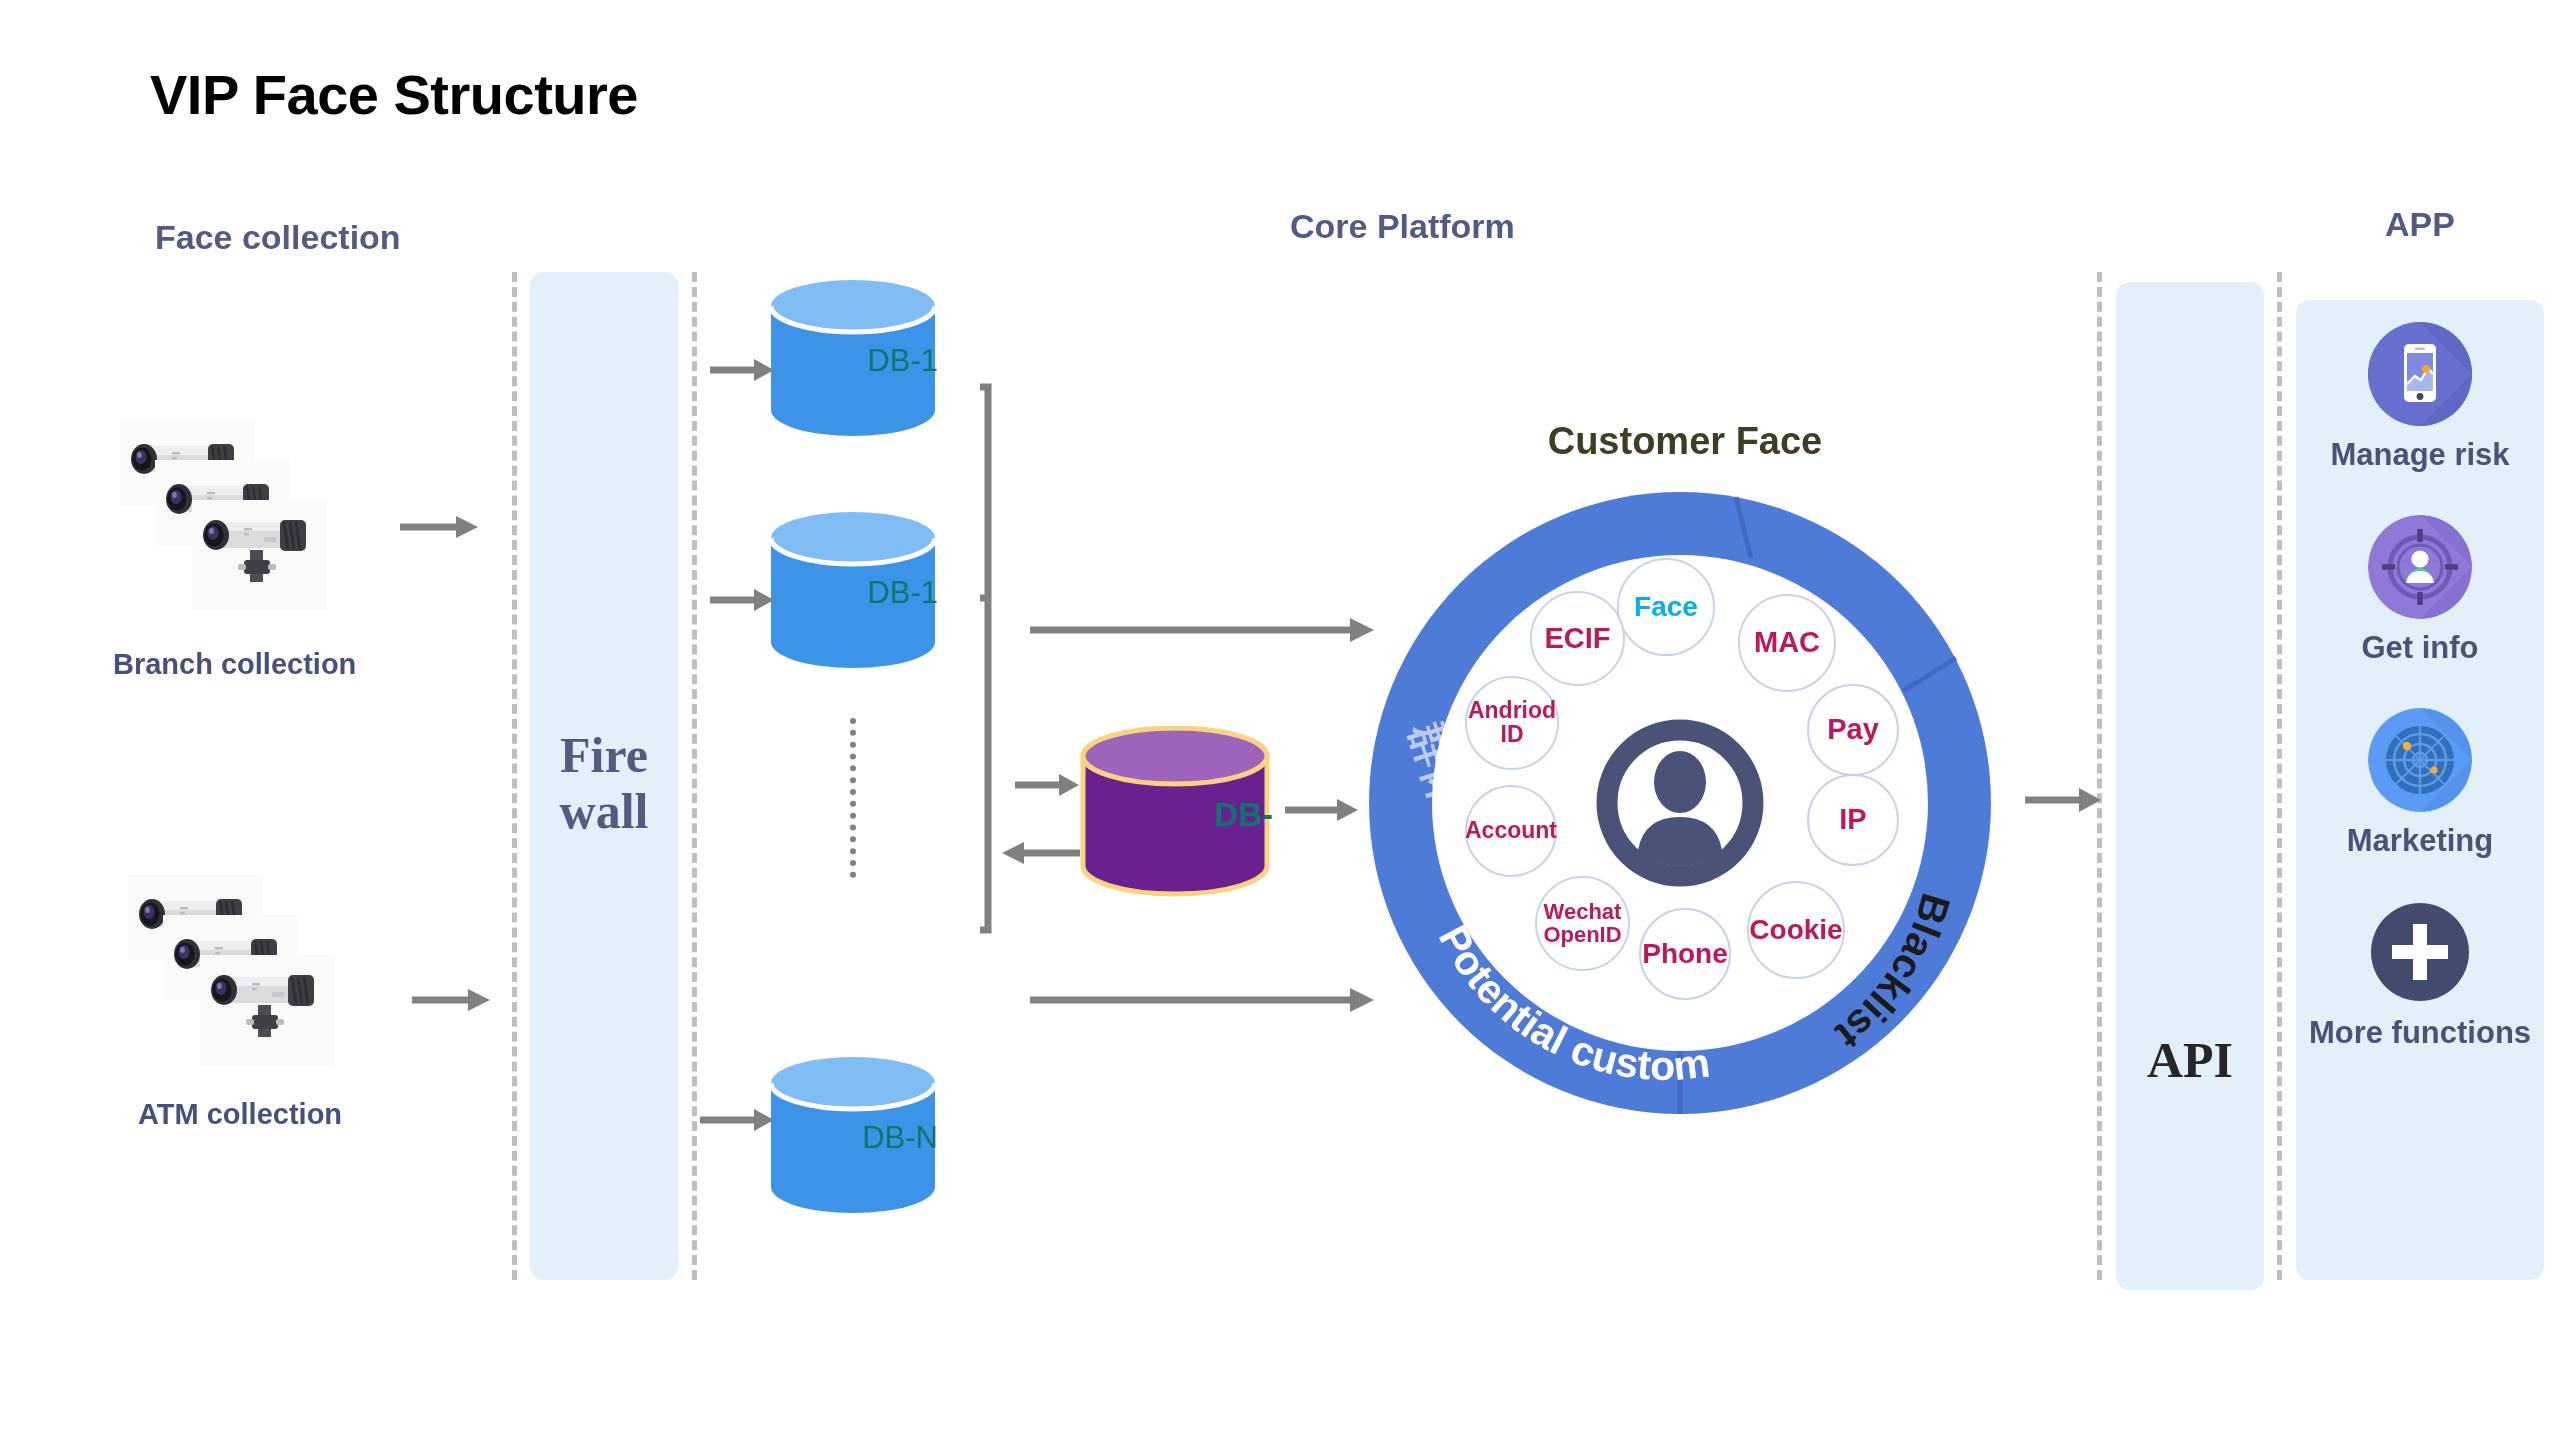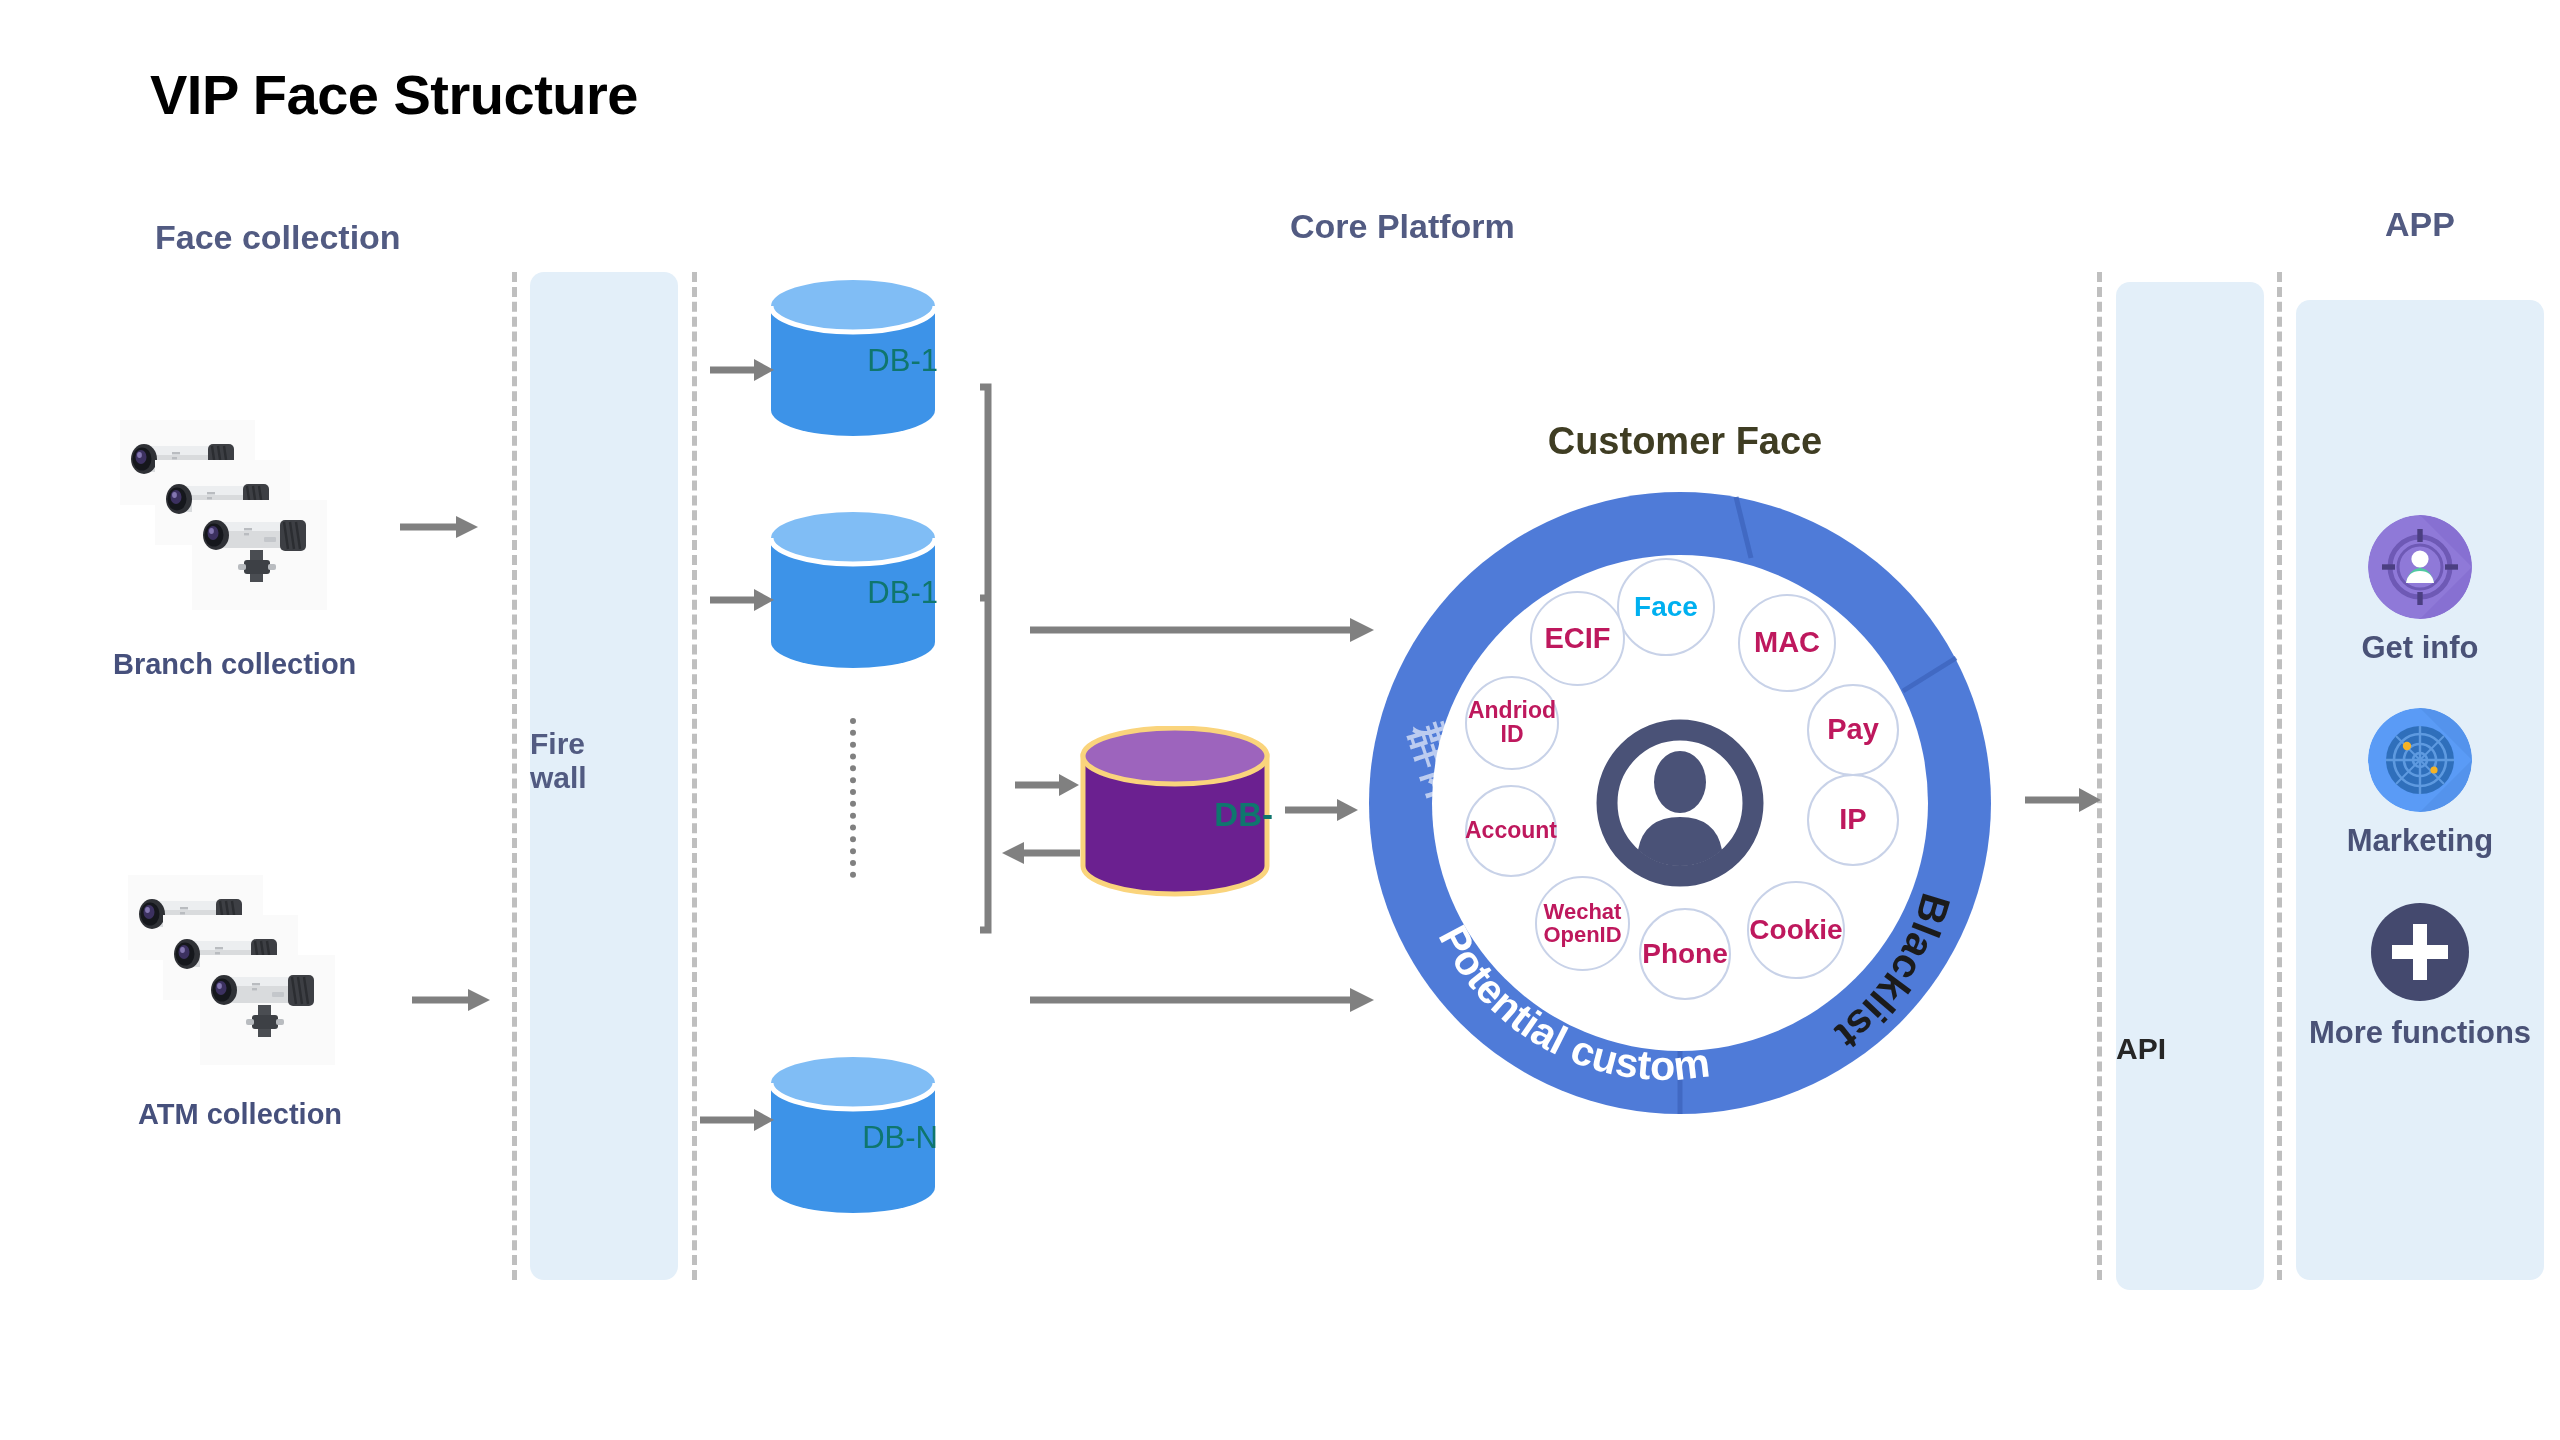--- a/index.html
+++ b/index.html
@@ -28,22 +28,22 @@
   .vdash {
     position: absolute; top: 272px; height: 1008px;
     border-left: 5px dashed #bfbfbf;
   }
 
   
   .lane {
     position: absolute; background: #e3eff9; border-radius: 14px;
   }
   .lane-label {
-    position: absolute; width: 100%; text-align: left;
-    font-size: 30px; font-weight: bold; color: #525b82; line-height: 1.12;
+    position: absolute; width: 100%; text-align: center;
+    font-size: 50px; font-weight: bold; color: #525b82; line-height: 1.12; font-family: Liberation Serif, serif;
   }
   .lane-label.dark { color: #262626; }
 
   
   .cam-group { position: absolute; width: 230px; height: 150px; }
   .cam-tile {
     position: absolute; width: 135px; height: 85px;
     background: #fafafa;
   }
   .cam-tile.t1 { left: 0px;  top: 0px;  }
@@ -121,20 +121,36 @@
       <span>wall</span>
     </div>
   </div>
 
   <div class="lane" style="left:2116px; top:272px; width:148px; height:1008px;margin-top:10px;">
     <div class="lane-label dark" style="top:750px;">API</div>
   </div>
 
   <div class="lane" style="left:2296px; top:300px; width:248px; height:980px;">
 
+    <div class="app-item" style="top:22px;">
+      <div class="app-ico" style="background:#6870cf;">
+        <svg width="104" height="104" viewBox="0 0 104 104">
+          <circle cx="52" cy="52" r="52" fill="#6870cf"></circle>
+          <path d="M52 0 A52 52 0 0 1 52 104 L104 52 Z" fill="#5a61bd" opacity="0.55"></path>
+          <rect x="36" y="22" width="32" height="58" rx="5" fill="#ffffff"></rect>
+          <rect x="39" y="31" width="26" height="38" fill="#7d8ae0"></rect>
+          <path d="M39 62 L47 54 L53 58 L60 46 L65 52 L65 69 L39 69 Z" fill="#a9b7ec"></path>
+          <polyline points="39,62 47,54 53,58 60,46 65,52" fill="none" stroke="#ffffff" stroke-width="2.4"></polyline>
+          <circle cx="58" cy="47" r="4" fill="#f5a623"></circle>
+          <rect x="47" y="25.5" width="10" height="2.6" rx="1.3" fill="#b9bedd"></rect>
+          <circle cx="52" cy="74.5" r="3.4" fill="#3b4474"></circle>
+        </svg>
+      </div>
+      <div class="app-cap">Manage risk</div>
+    </div>
 
     <div class="app-item" style="top:215px;">
       <div class="app-ico">
         <svg width="104" height="104" viewBox="0 0 104 104">
           <circle cx="52" cy="52" r="52" fill="#8f79d8"></circle>
           <path d="M52 0 A52 52 0 0 1 52 104 L104 52 Z" fill="#8269cd" opacity="0.55"></path>
           <circle cx="52" cy="52" r="30" fill="none" stroke="#6e59b5" stroke-width="5"></circle>
           <circle cx="52" cy="52" r="22" fill="none" stroke="#6e59b5" stroke-width="3"></circle>
           <rect x="49.3" y="14" width="5.4" height="13" fill="#4b3f82"></rect>
           <rect x="49.3" y="77" width="5.4" height="13" fill="#4b3f82"></rect>

